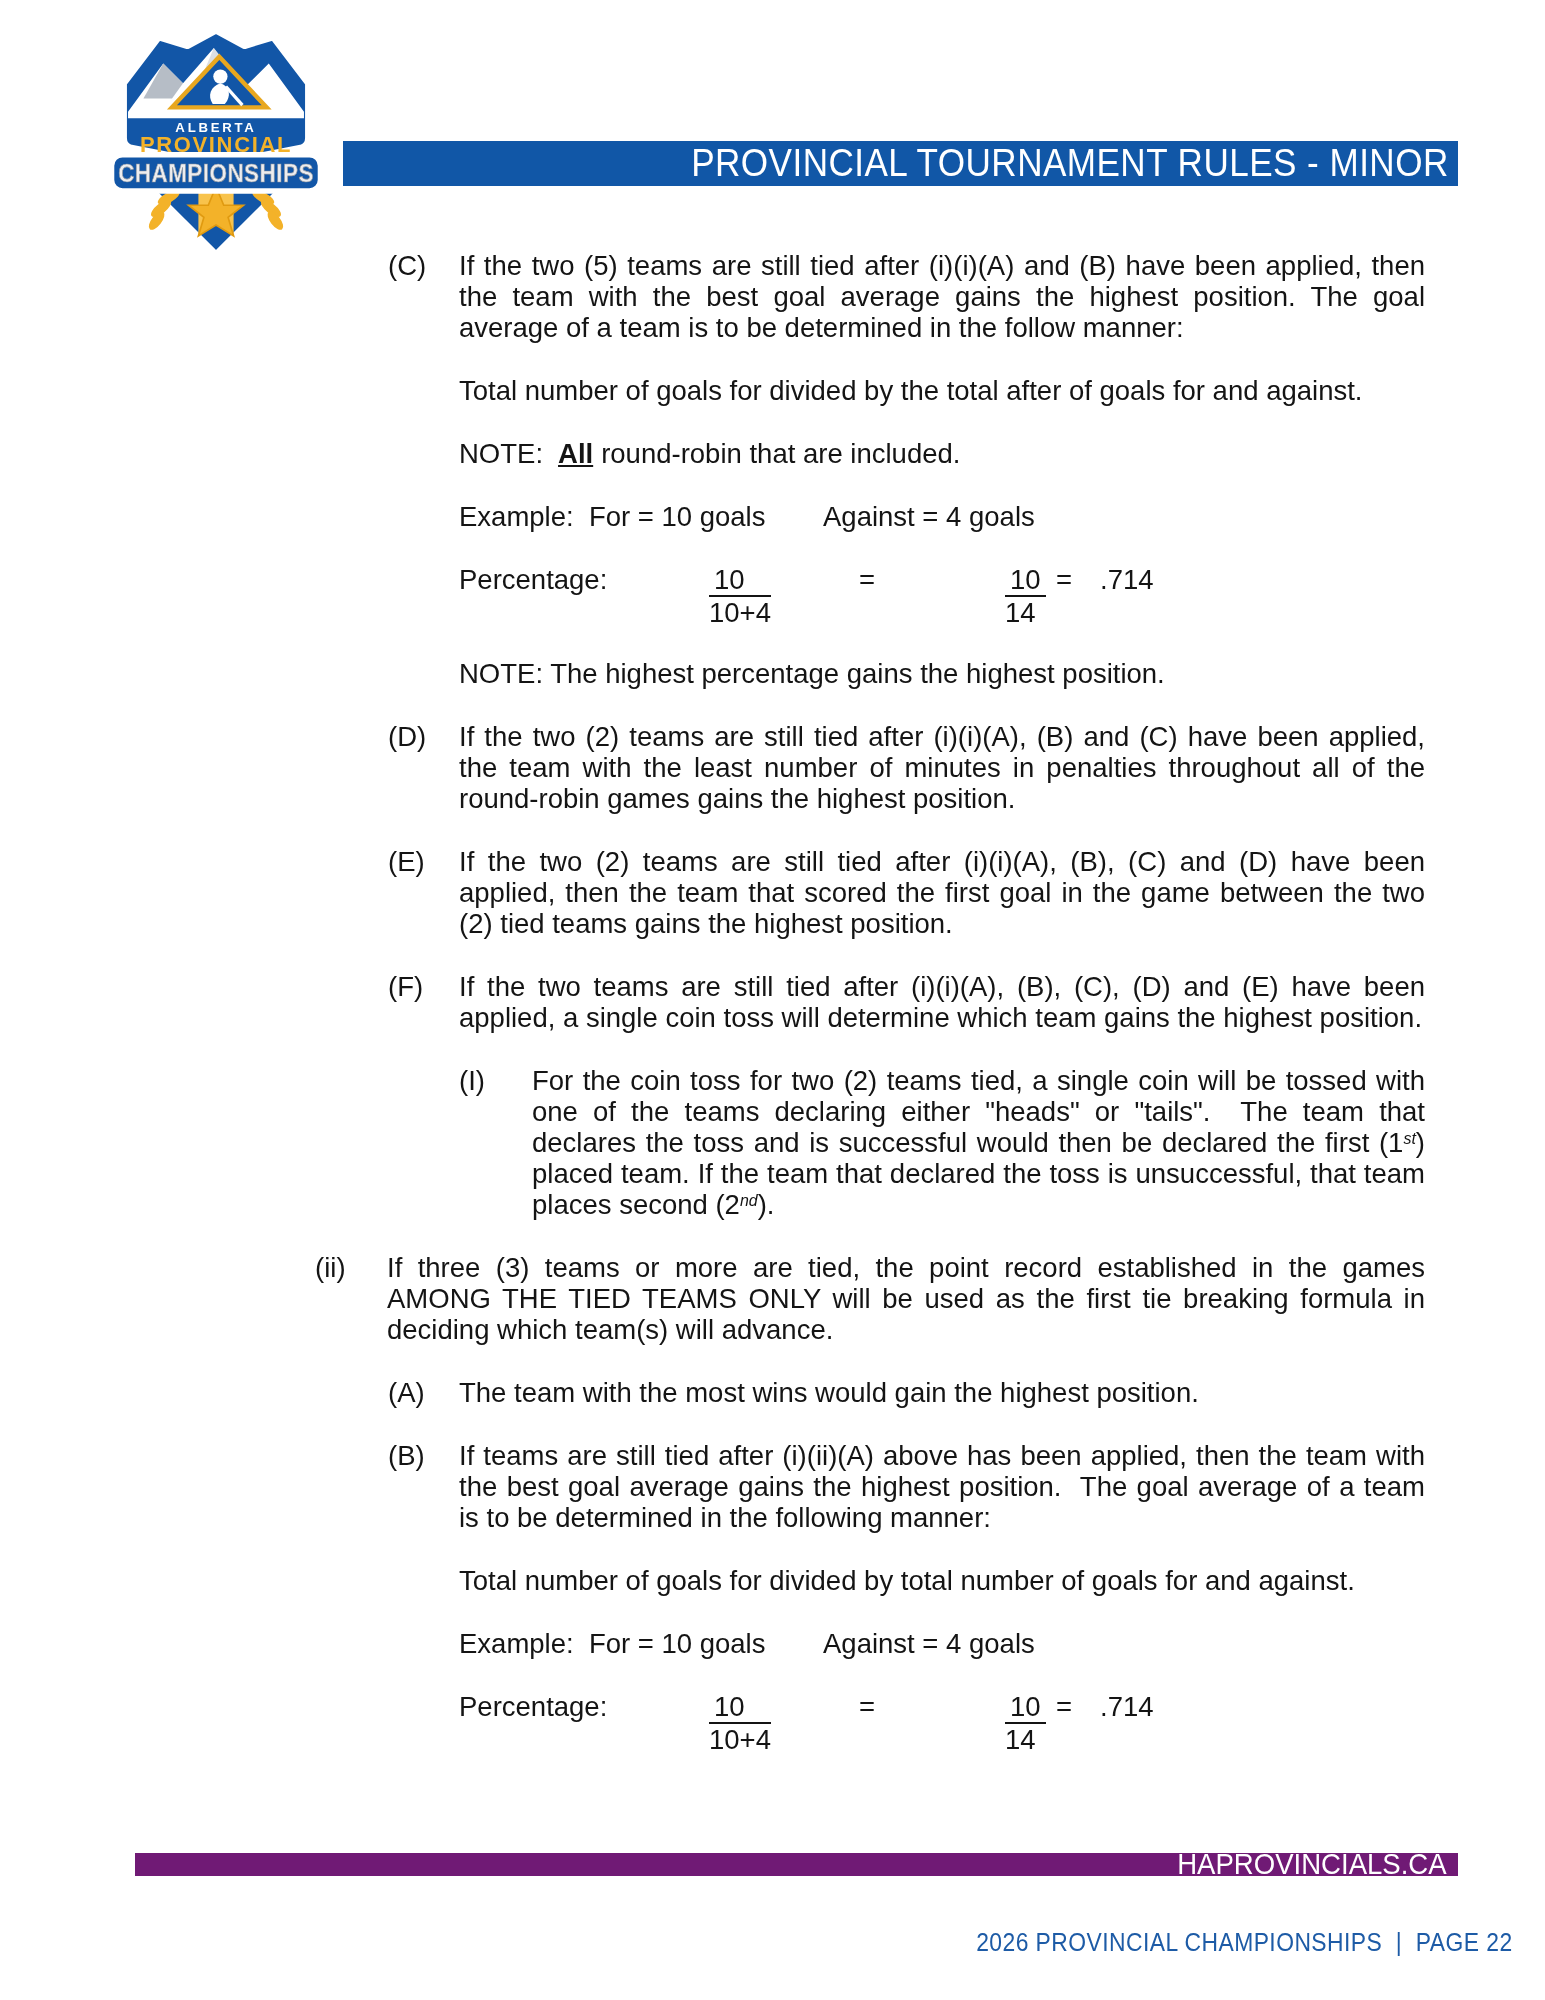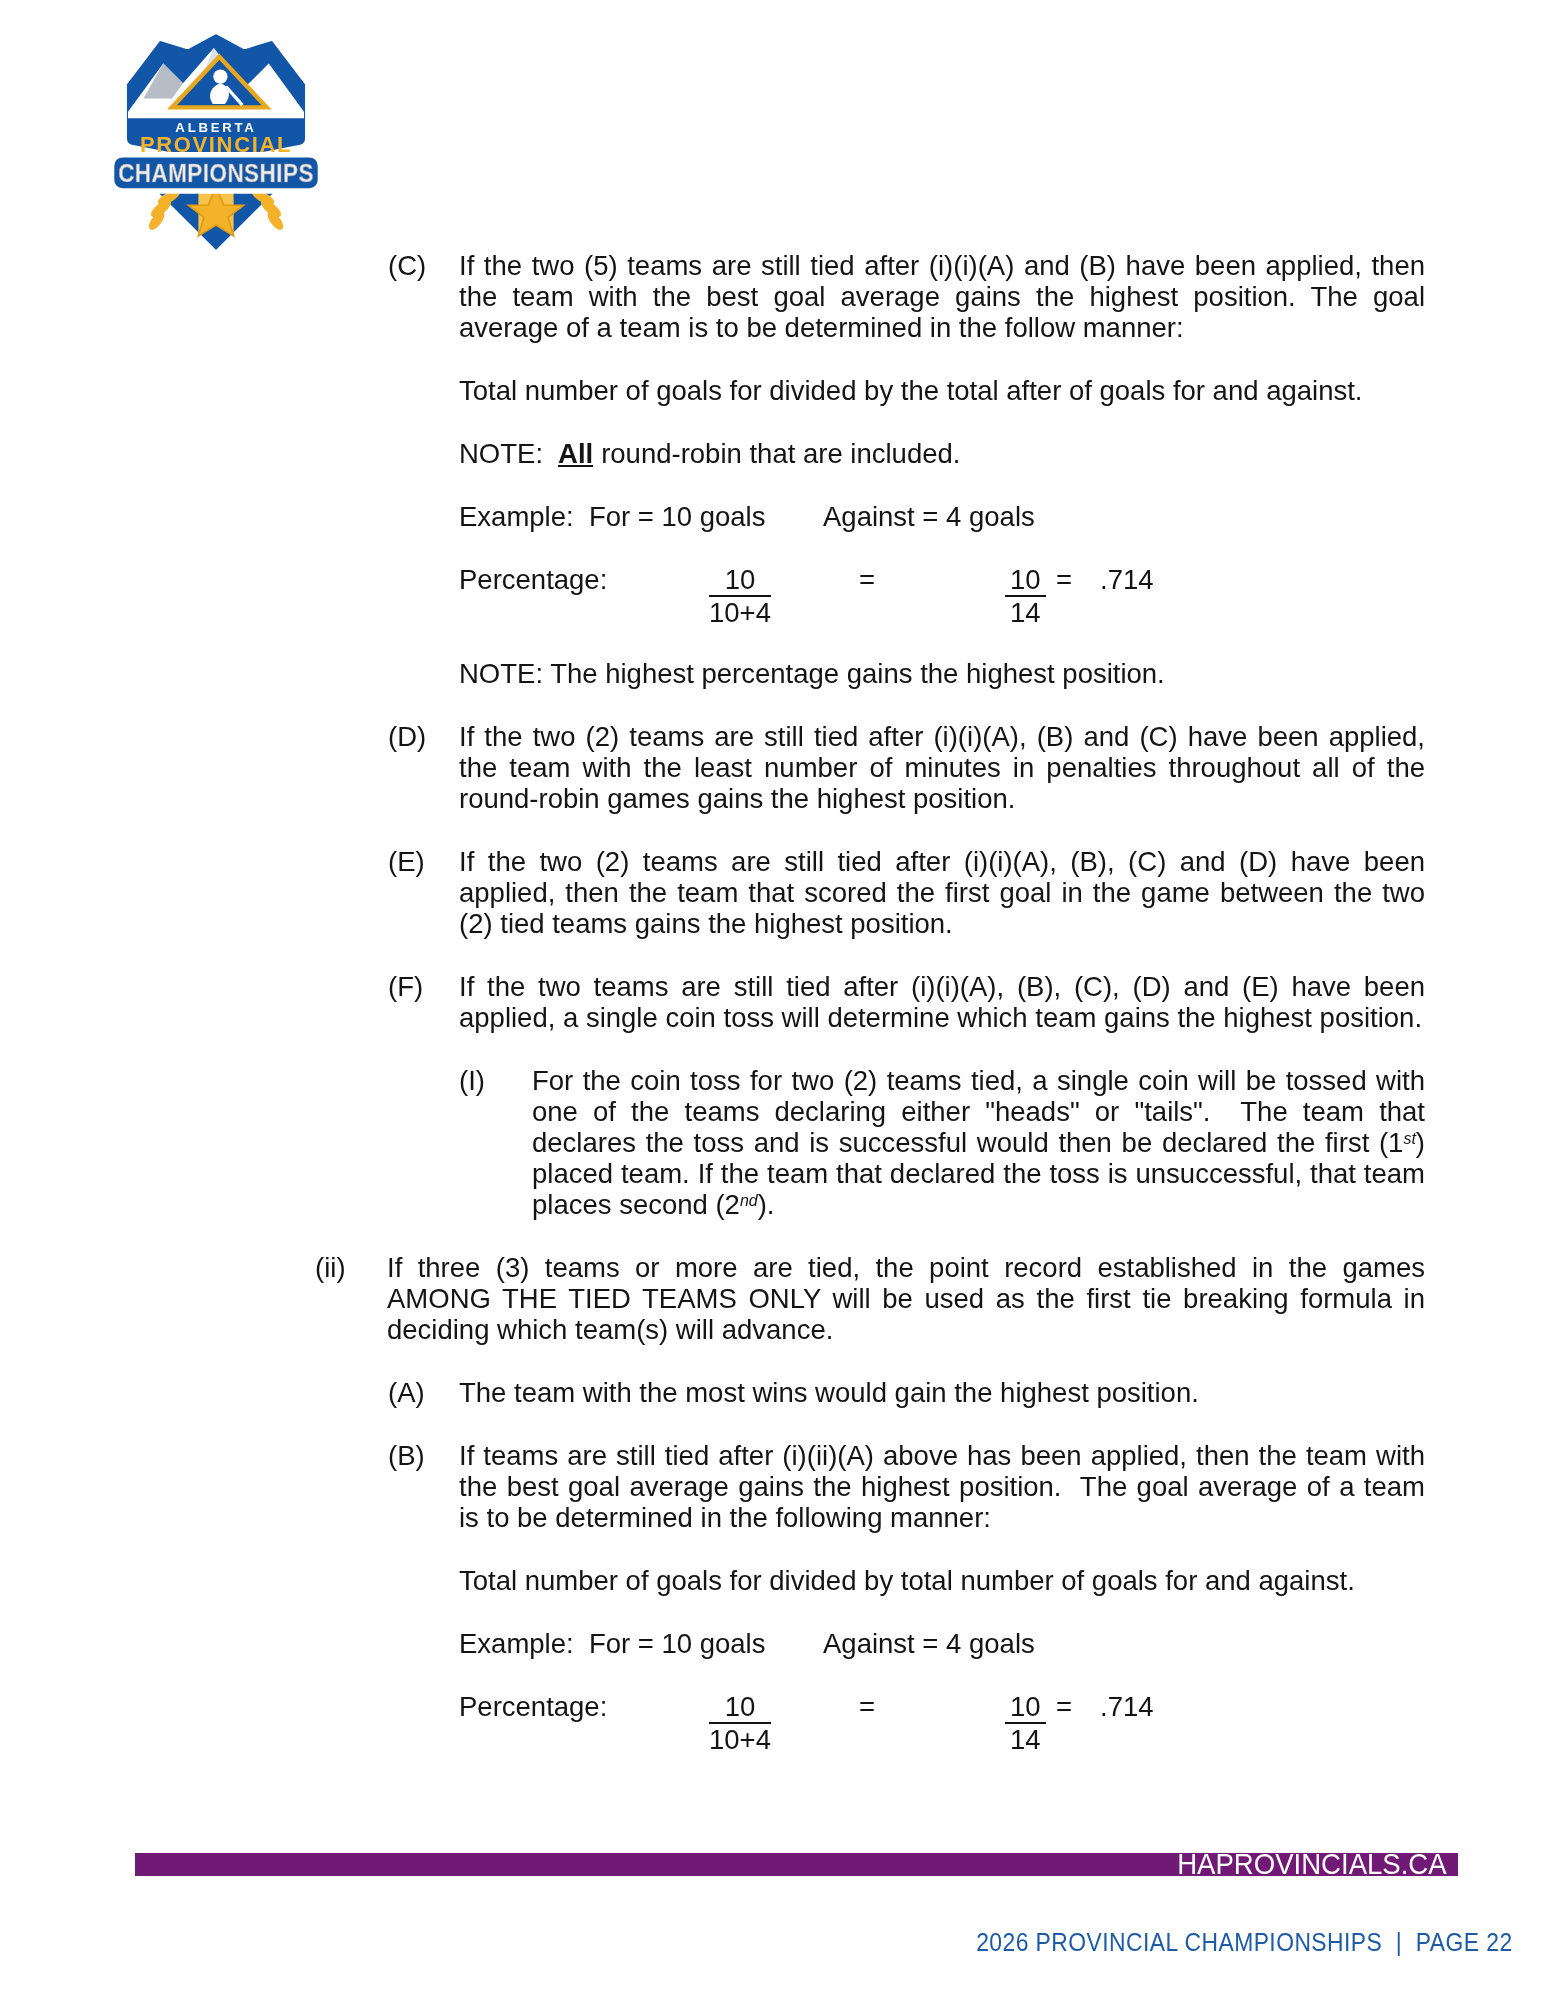--- a/index.html
+++ b/index.html
@@ -26,38 +26,41 @@
   .plain{margin-left:459px;width:966px;}
   .b-all{font-weight:700;margin-left:15px;text-decoration:underline;}
   .after-b{margin-left:8px;}
   sup{font-size:0.58em;vertical-align:8px;line-height:0;font-style:italic;}
 
   .example{position:relative;height:31px;}
   .example .against{position:absolute;left:364px;top:0;}
 
   .formula{position:relative;height:62px;}
   .formula .f-label{position:absolute;left:0;top:0;}
-  .frac{position:absolute;top:0;text-align:center;}
+  .frac{position:absolute;top:0;}
   .frac .num{display:block;border-bottom:2px solid #141414;padding:0 5px;}
   .frac .den{display:block;}
   .feq,.fres{position:absolute;top:0;}
 
   
   .footer-bar{position:absolute;left:135px;top:1853px;width:1323px;height:23px;background:#701a75;}
   .footer-site{position:absolute;right:11px;top:50%;transform:translateY(-52%) scaleX(0.95);
                transform-origin:right center;color:#ffffff;font-size:29px;white-space:nowrap;}
   .page-line{position:absolute;right:32px;top:1927px;color:#1D5BA6;font-size:26px;
              transform:scaleX(0.88);transform-origin:right center;white-space:nowrap;
              letter-spacing:0.5px;}
 </style>
 </head>
 <body>
 
 <div class="page">
 
+  <div class="header-bar">
+    <span class="header-title">PROVINCIAL TOURNAMENT RULES - MINOR</span>
+  </div>
 
   <svg class="logo" viewBox="0 0 200 211">
     <path d="M100 4 L126 18 L152 10 L184 52 L184 102 Q184 109 177 111 L100 126 L23 111 Q16 109 16 102 L16 52 L48 10 L74 18 Z" fill="#1256A7" stroke="#FFFFFF" stroke-width="6" stroke-linejoin="round"></path>
     <polygon points="20,78 52,34 70,52 98,20 126,56 148,34 180,78 180,84 20,84" fill="#FFFFFF"></polygon>
     <polygon points="52,34 70,52 60,66 34,66" fill="#B6BDC6"></polygon>
     <polygon points="98,20 126,56 112,68 88,44" fill="#C9CED4" opacity="0.65"></polygon>
     <polygon points="103,28 146,74 60,74" fill="#1256A7" stroke="#E8A71F" stroke-width="4"></polygon>
     <circle cx="104" cy="46" r="6.5" fill="#FFFFFF"></circle>
     <path d="M104 52 C113 55 114 64 108 71 L97 71 C92 63 95 55 104 52 Z" fill="#FFFFFF"></path>
     <line x1="109" y1="55" x2="124" y2="72" stroke="#FFFFFF" stroke-width="3"></line>

